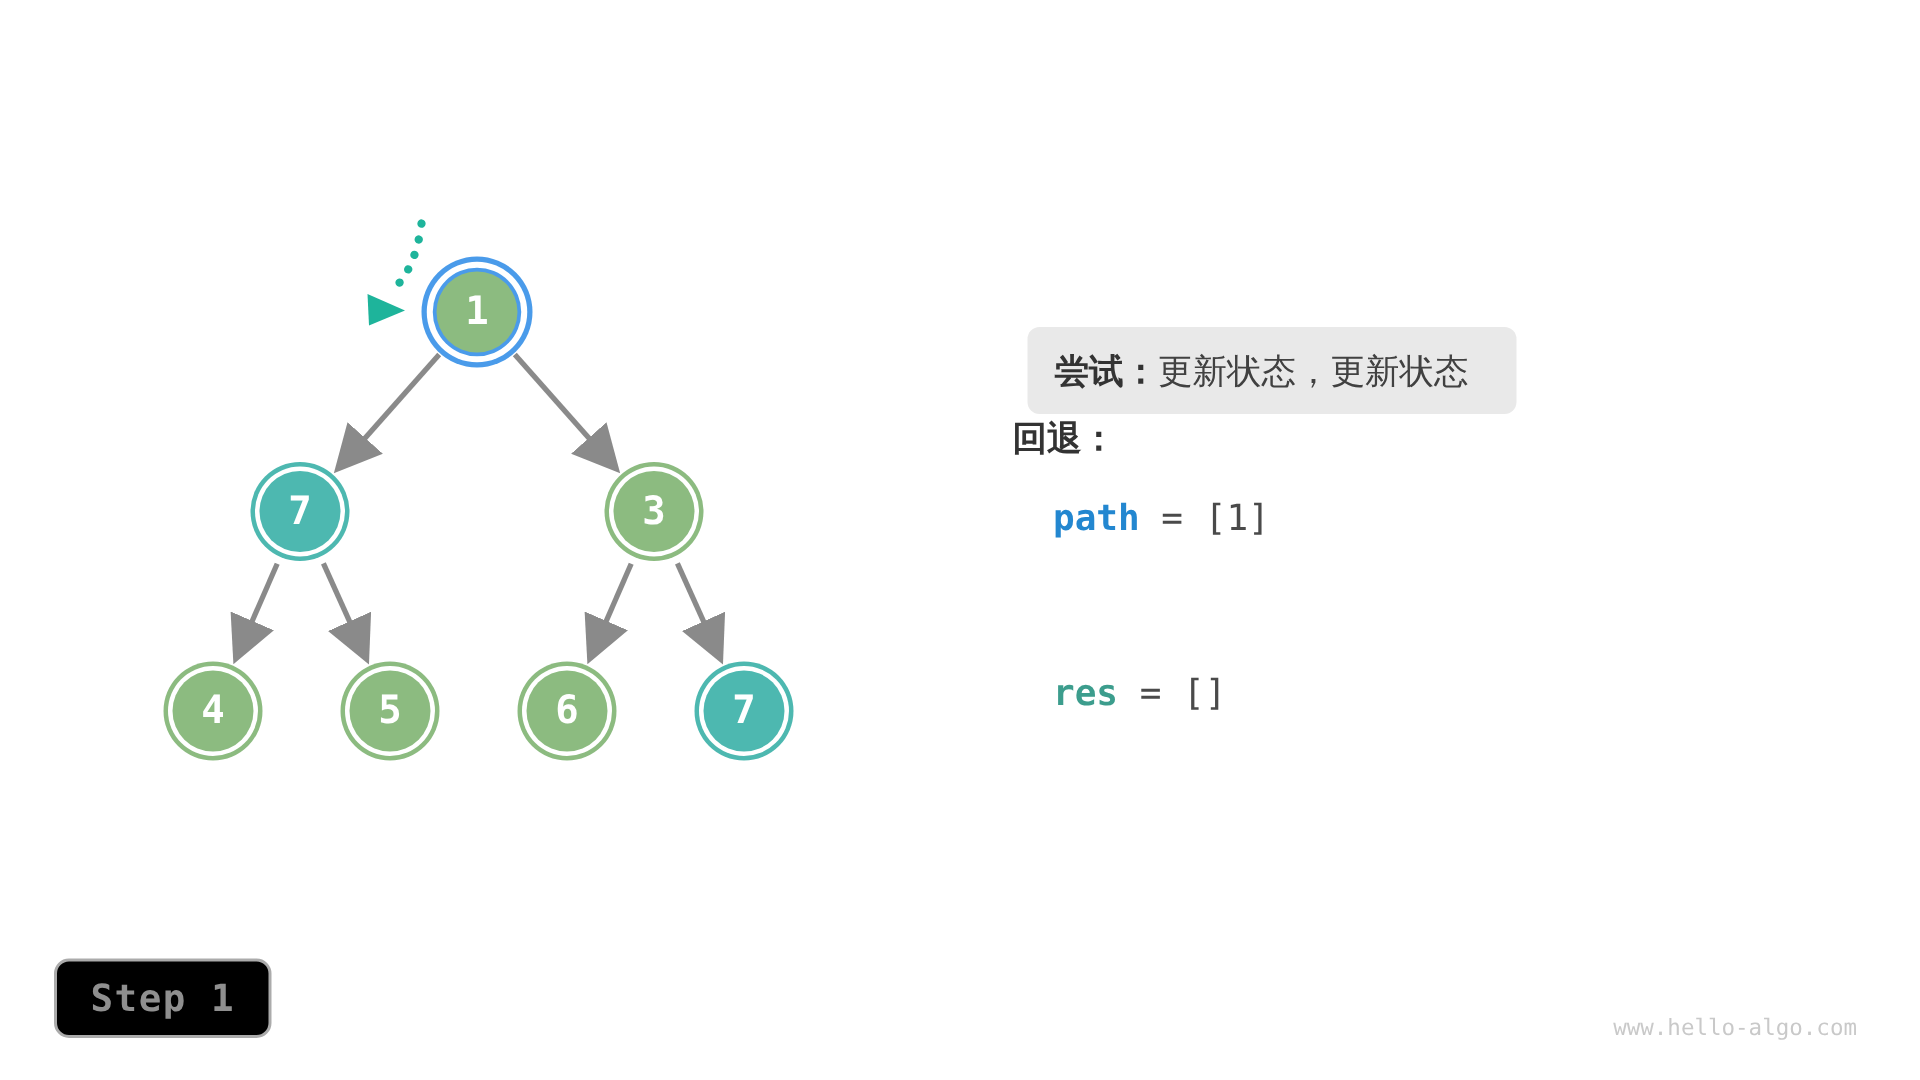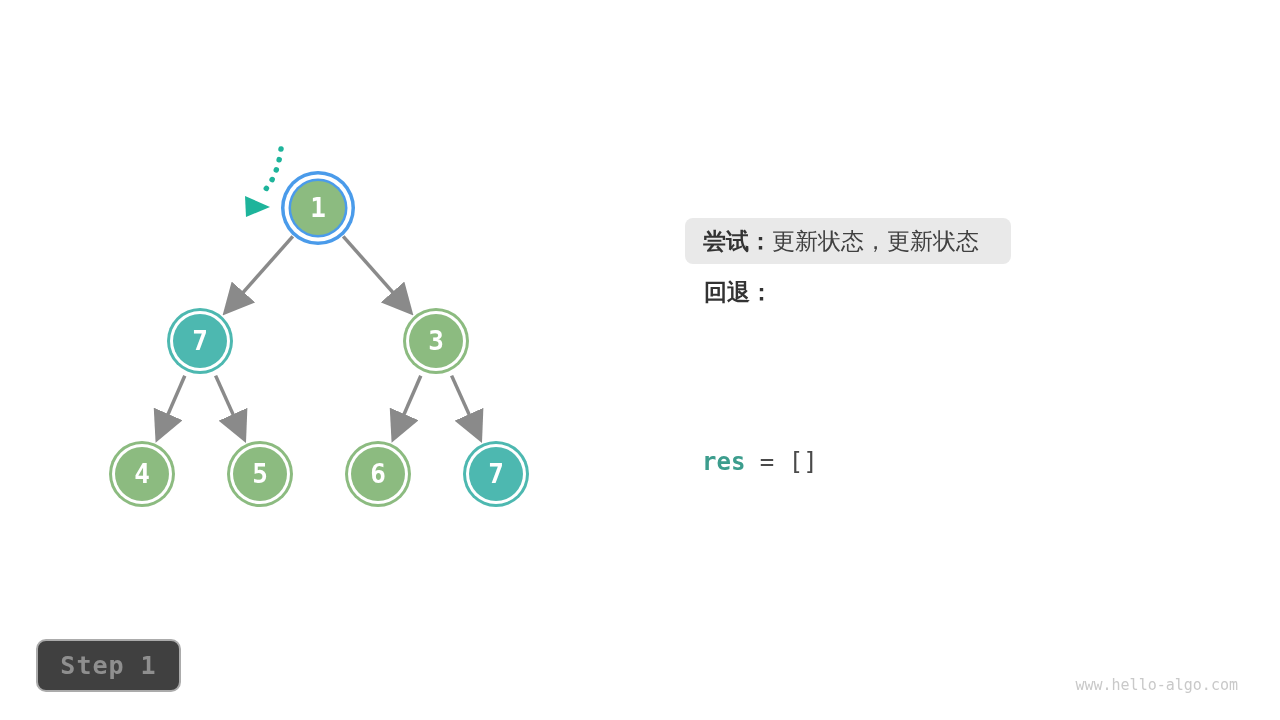--- a/index.html
+++ b/index.html
@@ -30,34 +30,34 @@
     font-size: 26px;
   }
   .tree-node.green { background: #8CBB80; box-shadow: 0 0 0 3px #ffffff, 0 0 0 6px #8CBB80; }
   .tree-node.teal  { background: #4DB8B0; box-shadow: 0 0 0 3px #ffffff, 0 0 0 6px #4DB8B0; }
   .tree-node.highlighted.green {
     box-shadow: 0 0 0 2.5px #4A9BEA, 0 0 0 6.5px #ffffff, 0 0 0 10px #4A9BEA;
   }
   .legend-try {
     position: absolute;
     left: 685px; top: 218px;
-    height: 46px;
+    height: 58px;
     min-width: 326px;
     background: #E9E9E9;
     border-radius: 8px;
     display: flex;
     align-items: center;
     padding: 0 18px;
     font-size: 23px;
     color: #414141;
     white-space: nowrap;
   }
   .legend-back {
     position: absolute;
-    left: 686px; top: 269px;
+    left: 657px; top: 269px;
     height: 46px;
     display: flex;
     align-items: center;
     padding: 0 18px;
     font-size: 23px;
     color: #414141;
     white-space: nowrap;
     justify-content: space-between;
   }
   .legend-label { font-weight: bold; color: #333333; }
@@ -70,21 +70,21 @@
   }
   .code-row.path { left: 702px; top: 331px; }
   .code-row.res  { left: 702px; top: 448px; text-align: center; }
   .var-path { font-weight: bold; color: #2387D0; }
   .var-res  { font-weight: bold; color: #3C9D8D; }
   .code-rest { color: #4A4A4A; }
   .step-badge {
     position: absolute;
     left: 36px; top: 639px;
     width: 145px; height: 53px;
-    background: #404040;
+    background: #000000;
     border: 2px solid #ABABAB;
     border-radius: 10px;
     display: flex;
     align-items: center;
     justify-content: center;
     font-family: "DejaVu Sans Mono", monospace;
     font-weight: bold;
     font-size: 25px;
     color: #8F8F8F;
     letter-spacing: 1px;
@@ -149,20 +149,23 @@
 
   <div class="legend-try">
     <span class="legend-label">尝试：</span>
       <span>更新状态，更新状态</span>
   </div>
 
   <div class="legend-back">
     <span class="legend-label">回退：</span>
   </div>
 
+  <div class="code-row path">
+    <span class="var-path">path</span><span class="code-rest"> = [1]</span>
+  </div>
 
   <div class="code-row res">
     <span class="var-res">res</span><span class="code-rest"> = []</span>
   </div>
 
   <div class="step-badge">
     <span>Step 1</span>
   </div>
 
   <div class="watermark">www.hello-algo.com</div>

